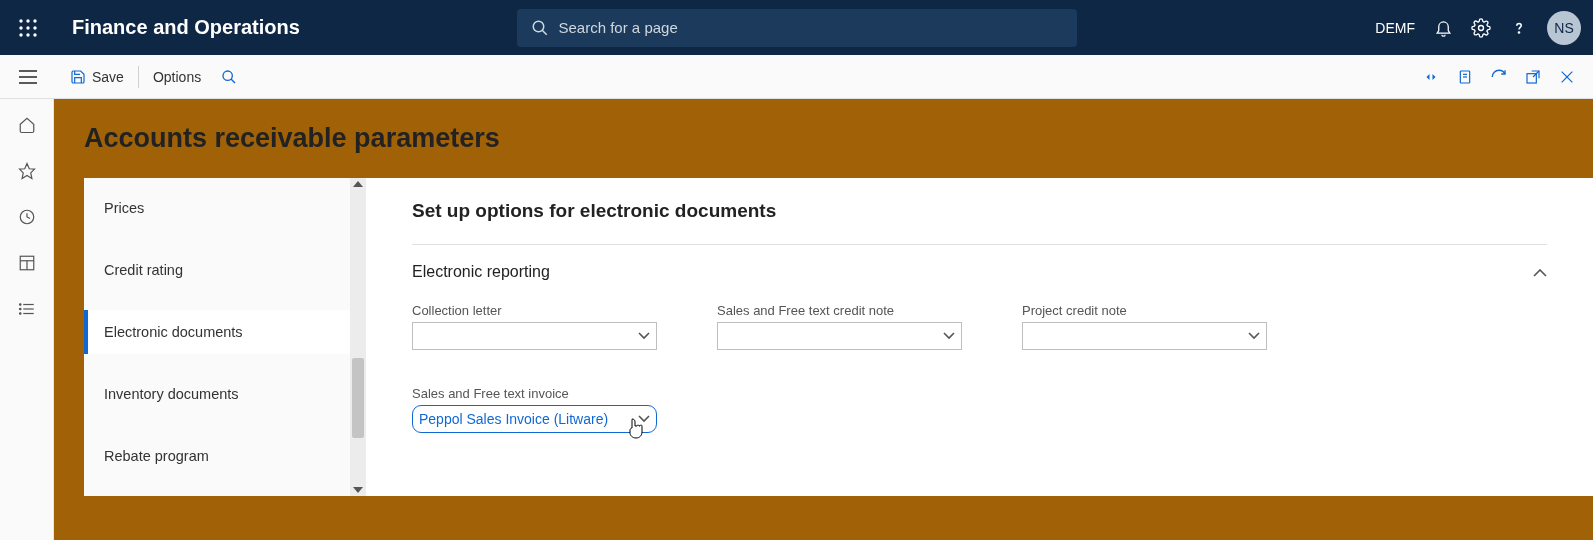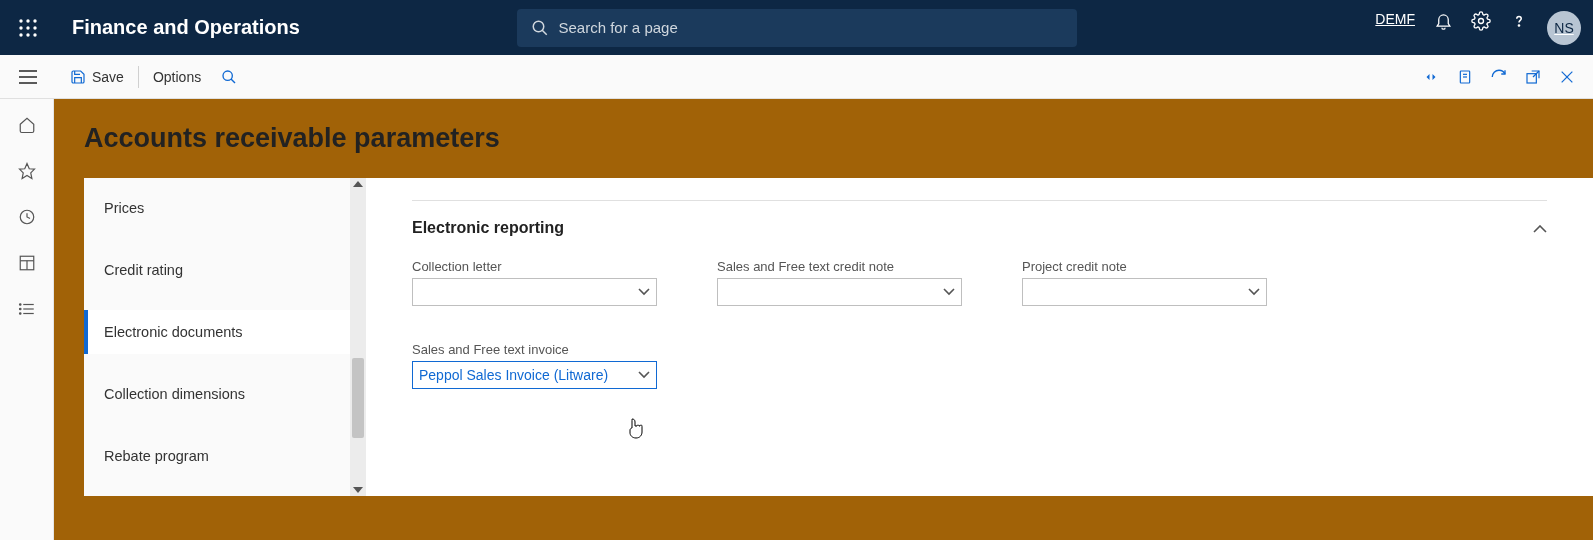--- a/index.html
+++ b/index.html
@@ -15,21 +15,21 @@
     cursor: pointer; margin-right: 10px;
   }
   .app-title { font-size: 20px; font-weight: 600; margin-left: 18px; }
   .search-bar {
     margin-left: auto; margin-right: auto; position: absolute; left: 50%; transform: translateX(-50%);
     width: 560px; height: 38px; background: #1b3a5c; border-radius: 4px;
     display: flex; align-items: center; padding: 0 14px;
   }
   .search-bar svg { flex-shrink: 0; }
   .search-text { color: #d0d7de; font-size: 15px; margin-left: 10px; }
-  .header-right { margin-left: auto; display: flex; align-items: flex-start; gap: 18px; text-decoration: underline; }
+  .header-right { margin-left: auto; display: flex; align-items: center; gap: 18px; }
   .company-label { font-size: 14px; }
   .header-icon { width: 20px; height: 20px; cursor: pointer; display: flex; align-items: center; justify-content: center; }
   .avatar {
     width: 34px; height: 34px; border-radius: 50%; background: #b8c5d3;
     display: flex; align-items: center; justify-content: center;
     font-size: 14px; color: #0d2744; font-weight: 500;
   }
 
   
   .command-bar {
@@ -85,33 +85,33 @@
     position: absolute; left: 2px; width: 12px; top: 180px; height: 80px;
     background: #c4c4c4; border-radius: 2px; cursor: pointer;
   }
 
   .main-panel {
     flex: 1; background: #fff; padding: 22px 46px;
   }
   .section-title { font-size: 19px; font-weight: 600; margin-bottom: 22px; color:#222;}
   .section-divider { border-bottom: 1px solid #e0e0e0; margin-bottom: 18px; }
   .section-hdr-row { display: flex; align-items: center; justify-content: space-between; margin-bottom: 22px;}
-  .section-hdr { font-size: 16px; font-weight: 700; color:#222;}
+  .section-hdr { font-size: 16px; font-weight: 400; color:#222;}
   .collapse-icon { color: #555; cursor: pointer; }
 
   .field-grid { display: flex; gap: 60px; }
   .field-col { display: flex; flex-direction: column; gap: 36px; }
   .field { width: 245px; }
   .field-label { font-size: 13px; color: #555; margin-bottom: 4px; display:block;}
   .select {
     width: 100%; height: 28px; border: 1px solid #bfbfbf; background: #fff;
     display: flex; align-items: center; justify-content: space-between;
     padding: 0 6px; cursor: pointer; font-size: 14px;
   }
-  .select.active { border-color: #1069d3; }
+  .select.active { border-color: #1069d3; border-radius: 9px; }
   .select.active .select-value { color: #1069d3; }
   .select-value { color: #333; white-space: nowrap; overflow: hidden; text-overflow: ellipsis; }
   .select-chevron { color: #555; flex-shrink: 0; }
 
   .cursor-pointer {
     position: absolute; width: 18px; height: 22px; pointer-events: none;
     left: 627px; top: 418px;
   }
 </style>
 </head>
@@ -275,21 +275,21 @@
         <div class="side-nav-item">
           <span>Prices</span>
         </div>
         <div class="side-nav-item">
           <span>Credit rating</span>
         </div>
         <div class="side-nav-item active">
           <span>Electronic documents</span>
         </div>
         <div class="side-nav-item">
-          <span>Collection dimensions</span>
+          <span>Inventory documents</span>
         </div>
         <div class="side-nav-item">
           <span>Rebate program</span>
         </div>
       </div>
 
       <div class="scroll-gutter">
         <div class="scroll-arrow-up">
           <svg width="10" height="6" viewBox="0 0 10 6" fill="#555">
               <polygon points="5 0 10 6 0 6"></polygon>
@@ -297,20 +297,21 @@
         </div>
         <div class="scroll-thumb"></div>
         <div class="scroll-arrow-down">
           <svg width="10" height="6" viewBox="0 0 10 6" fill="#555">
               <polygon points="0 0 10 0 5 6"></polygon>
             </svg>
         </div>
       </div>
 
       <div class="main-panel">
+        <div class="section-title">Set up options for electronic documents</div>
         <div class="section-divider"></div>
 
         <div class="section-hdr-row">
           <div class="section-hdr">Electronic reporting</div>
           <div class="collapse-icon">
             <svg width="14" height="8" viewBox="0 0 14 8" fill="none" stroke="#555" stroke-width="1.6">
               <polyline points="1 7 7 1 13 7"></polyline>
             </svg>
           </div>
         </div>

